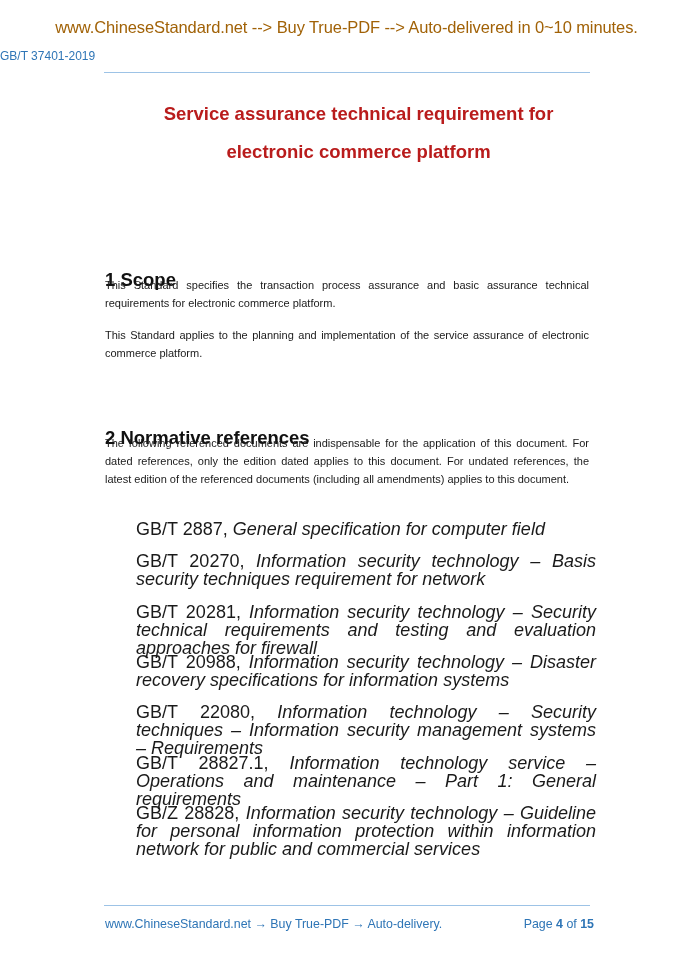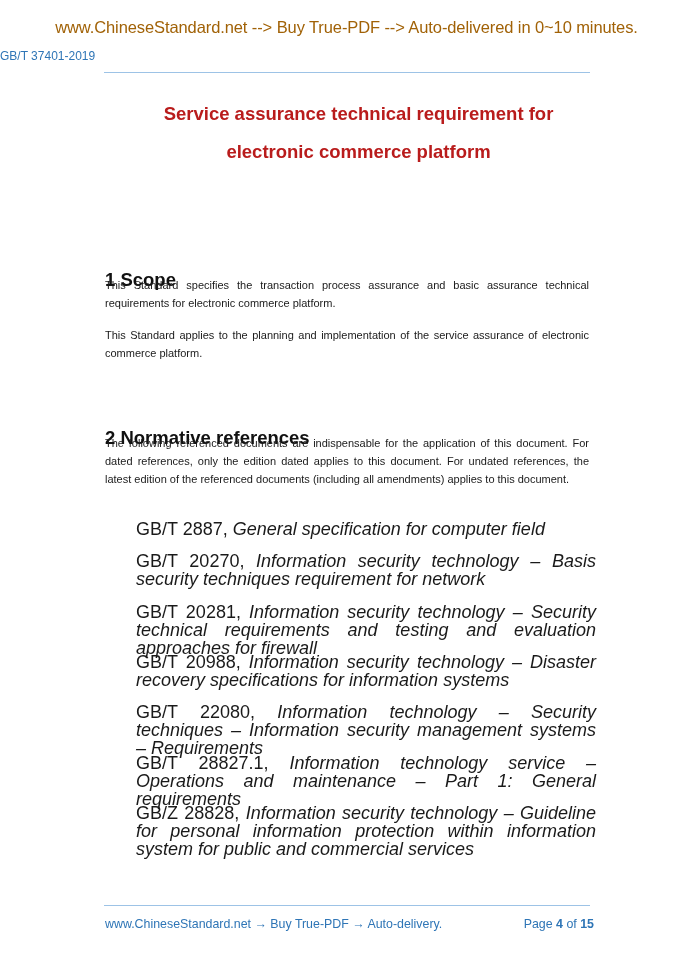--- a/index.html
+++ b/index.html
@@ -55,21 +55,21 @@
 <div class="ref" style="top:653px">
   <span>GB/T 20988, </span><span class="title-it">Information security technology – Disaster recovery specifications for information systems</span>
 </div>
 <div class="ref" style="top:703px">
   <span>GB/T 22080, </span><span class="title-it">Information technology – Security techniques – Information security management systems – Requirements</span>
 </div>
 <div class="ref" style="top:754px">
   <span>GB/T 28827.1, </span><span class="title-it">Information technology service – Operations and maintenance – Part 1: General requirements</span>
 </div>
 <div class="ref" style="top:804px">
-  <span>GB/Z 28828, </span><span class="title-it">Information security technology – Guideline for personal information protection within information system for public and commercial services</span>
+  <span>GB/Z 28828, </span><span class="title-it">Information security technology – Guideline for personal information protection within information network for public and commercial services</span>
 </div>
 
 <div class="hrule-bot"></div>
 <div class="footer-link">
   <span class="url">www.ChineseStandard.net</span><span> → Buy True-PDF → Auto-delivery.</span>
 </div>
 <div class="footer-page">
   <span>Page </span><b>4</b><span> of </span><b>15</b>
 </div>
 

